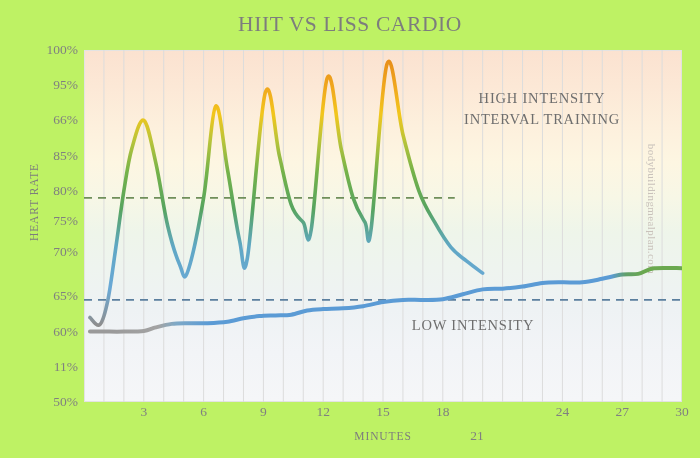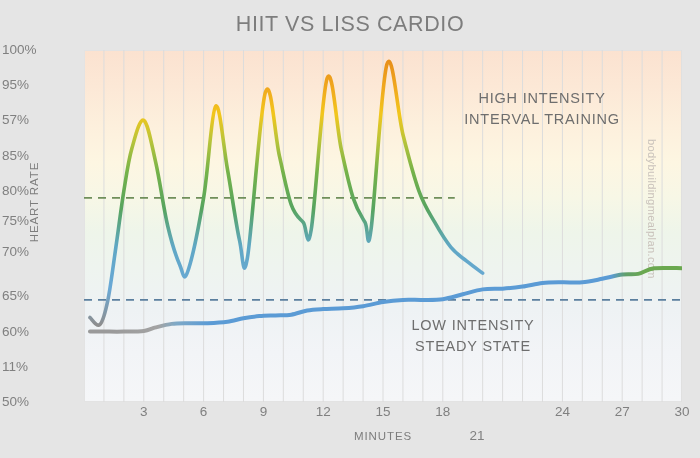--- a/index.html
+++ b/index.html
@@ -12,21 +12,22 @@
     height: 458px;
     position: relative;
     overflow: hidden;
     font-family: "Liberation Sans", sans-serif;
     color: #808080;
   }
 
   #chart-root {
     position: absolute;
     inset: 0;
-    background: #e5e5e5;
+    background: #bef264;
+    font-family: Liberation Serif, serif;
   }
 
   
   #chart-title {
     position: absolute;
     top: 12px;
     left: 0;
     width: 700px;
     text-align: center;
     font-size: 21.5px;
@@ -60,21 +61,21 @@
     letter-spacing: 0.9px;
     color: #7d7d7d;
     white-space: nowrap;
   }
 
   
   .y-tick {
     position: absolute;
     right: 0;
     width: 76px;
-    text-align: left;
+    text-align: right;
     font-size: 13.5px;
     color: #808080;
     line-height: 1;
     transform: translateY(-50%);
     white-space: nowrap;
   }
   #y-ticks {
     position: absolute;
     left: 0;
     top: 0;
@@ -183,21 +184,21 @@
 
   <div id="y-ticks">
       <div class="y-tick" style="top: 402px;">50%</div>
       <div class="y-tick" style="top: 366.8px;">11%</div>
       <div class="y-tick" style="top: 331.6px;">60%</div>
       <div class="y-tick" style="top: 296.4px;">65%</div>
       <div class="y-tick" style="top: 252px;">70%</div>
       <div class="y-tick" style="top: 221px;">75%</div>
       <div class="y-tick" style="top: 190.8px;">80%</div>
       <div class="y-tick" style="top: 155.6px;">85%</div>
-      <div class="y-tick" style="top: 120.4px;">57%</div>
+      <div class="y-tick" style="top: 120.4px;">66%</div>
       <div class="y-tick" style="top: 85.2px;">95%</div>
       <div class="y-tick" style="top: 50px;">100%</div>
     </div>
   <div id="x-ticks">
       <div class="x-tick" style="left: 143.8px;">3</div>
       <div class="x-tick" style="left: 203.6px;">6</div>
       <div class="x-tick" style="left: 263.4px;">9</div>
       <div class="x-tick" style="left: 323.2px;">12</div>
       <div class="x-tick" style="left: 383px;">15</div>
       <div class="x-tick" style="left: 442.8px;">18</div>
@@ -279,16 +280,15 @@
       </g>
   </svg>
 
   <div class="annotation" id="annotation-hiit">
     <div>HIGH INTENSITY</div>
     <div>INTERVAL TRAINING</div>
   </div>
 
   <div class="annotation" id="annotation-liss">
     <div>LOW INTENSITY</div>
-    <div>STEADY STATE</div>
   </div>
 
 </div>
 
 </body></html>

